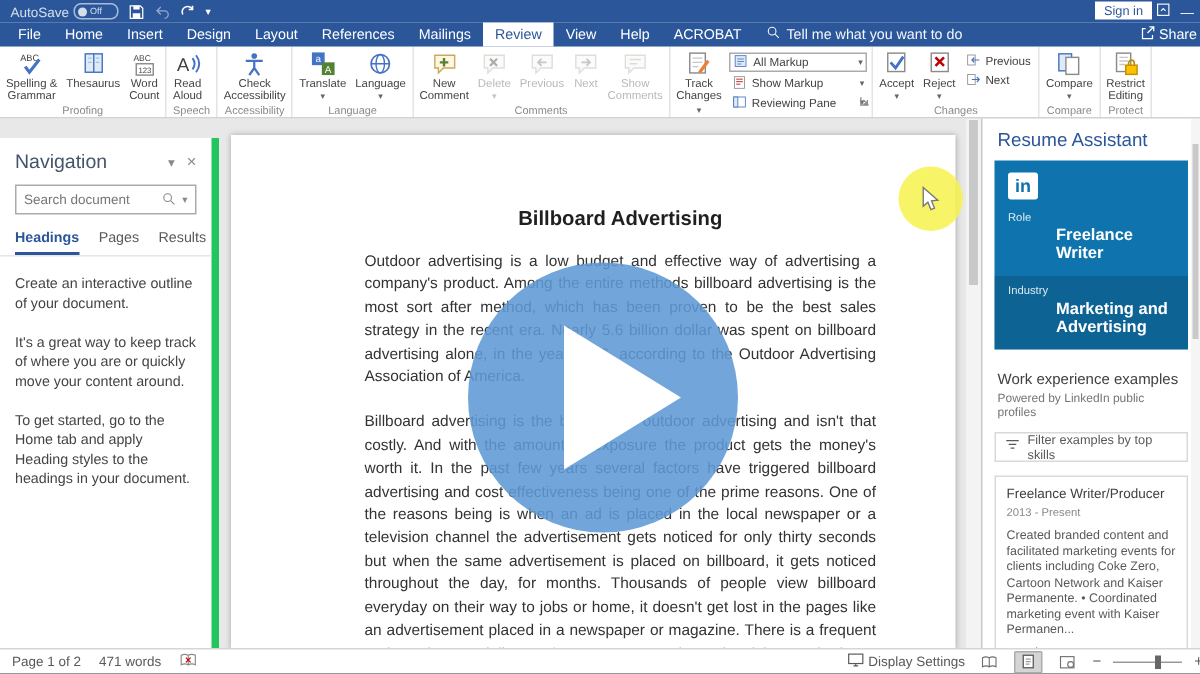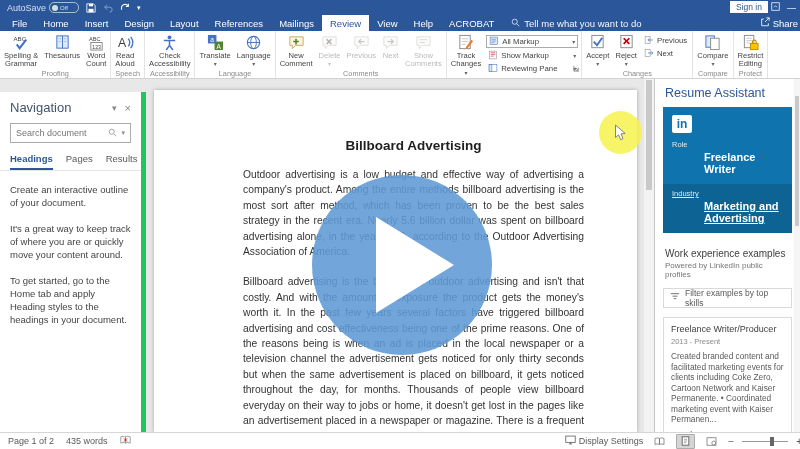--- a/index.html
+++ b/index.html
@@ -66,21 +66,21 @@
   .vscroll .thumb{position:absolute;top:2px;left:2px;width:6px;height:110px;background:#C9C9C9;}
   
   .respanel{position:absolute;top:78px;left:654px;right:0;bottom:16px;background:#fff;
             border-left:1px solid #C8C8C8;z-index:10;overflow:hidden;}
   .res-title{font-size:12.5px;color:#2B579A;padding:8px 10px 7px;}
   .li-card{margin:0 8px;background:#0F74AD;color:#fff;padding:8px 9px 0;}
   .li-logo{width:20px;height:18px;background:#fff;border-radius:2px;color:#0F74AD;font-weight:bold;
            font-size:12px;display:flex;align-items:center;justify-content:center;}
   .li-label{font-size:7.5px;opacity:.85;margin-top:7px;}
   .li-value{font-size:11px;font-weight:bold;margin:2px 0 9px;padding-left:32px;}
-  .li-industry{background:rgba(0,0,0,.14);margin:4px -9px;padding:5px 9px 9px;text-decoration:underline;}
+  .li-industry{background:rgba(0,0,0,.14);margin:4px -9px;padding:5px 9px 9px;}
   .li-industry .li-label{margin-top:0;}
   .li-industry .li-value{margin-bottom:0;}
   .res-sec{font-size:10px;color:#404040;padding:11px 10px 2px;}
   .res-powered{font-size:8px;color:#757575;padding:0 10px 9px;}
   .filterbox{margin:0 8px;border:1px solid #D9D9D9;display:flex;align-items:center;gap:5px;
              font-size:8.5px;color:#595959;height:18px;padding:0 6px;}
   .xcard{margin:9px 8px 0;border:1px solid #D9D9D9;padding:6px 7px;}
   .xtitle{font-size:9px;color:#404040;white-space:nowrap;overflow:hidden;}
   .xdates{font-size:7.5px;color:#8A8A8A;margin:3px 0 5px;}
   .xbody{font-size:8.3px;color:#595959;line-height:10.5px;}
@@ -493,21 +493,21 @@
       </div>
     </div>
 
     <div class="res-scroll">
         <div class="thumb"></div>
       </div>
   </div>
 
   <div class="statusbar">
     <span>Page 1 of 2</span>
-    <span>435 words</span>
+    <span>471 words</span>
     <span><svg width="11" height="10" viewBox="0 0 14 12">
           <path d="M1 2c2-1 4-1 6 0v8c-2-1-4-1-6 0zM13 2c-2-1-4-1-6 0v8c2-1 4-1 6 0z" fill="#fff" stroke="#8A8A8A"></path>
           <path d="M5 4l4 4M9 4L5 8" stroke="#C00000"></path>
         </svg></span>
     <span class="sb-right">
       <span style="display:flex;align-items:center;gap:3px">
         <span><svg width="11" height="10" viewBox="0 0 14 12">
               <rect x="1" y="1" width="12" height="8" fill="#fff" stroke="#595959"></rect>
               <line x1="5" y1="11" x2="9" y2="11" stroke="#595959"></line>
               <line x1="7" y1="9" x2="7" y2="11" stroke="#595959"></line>

